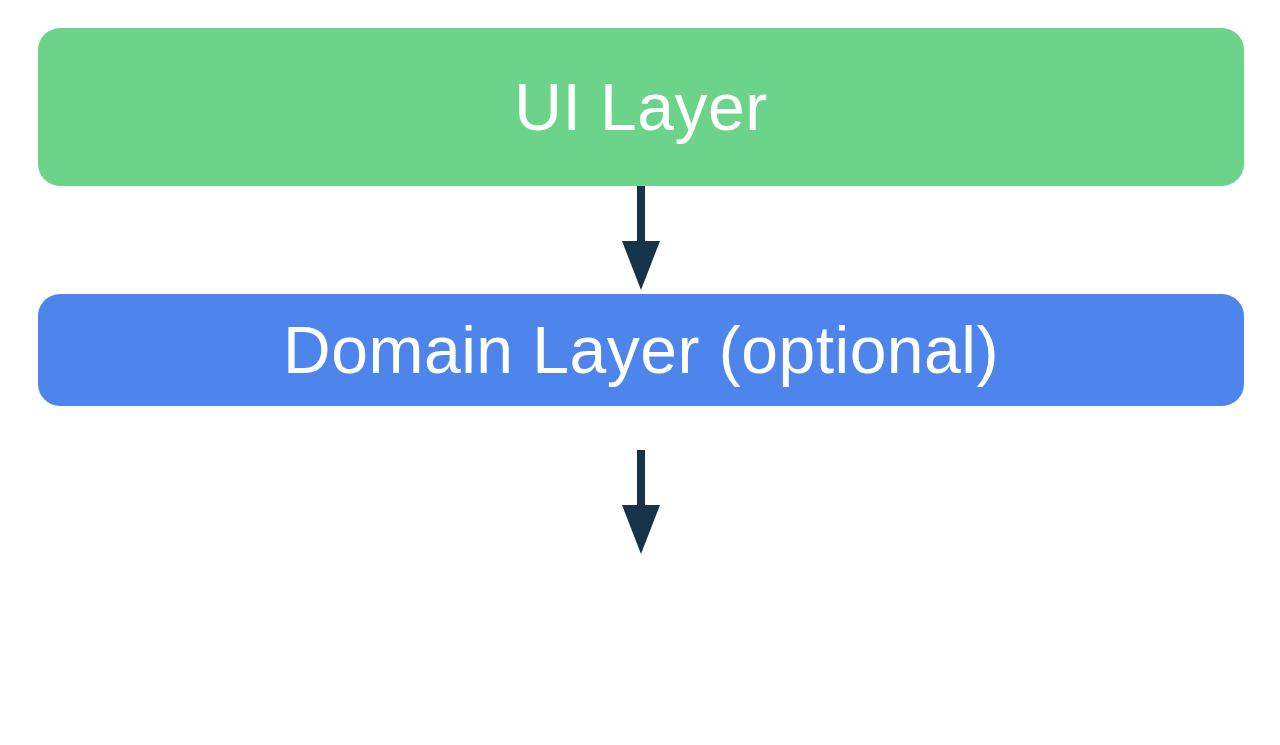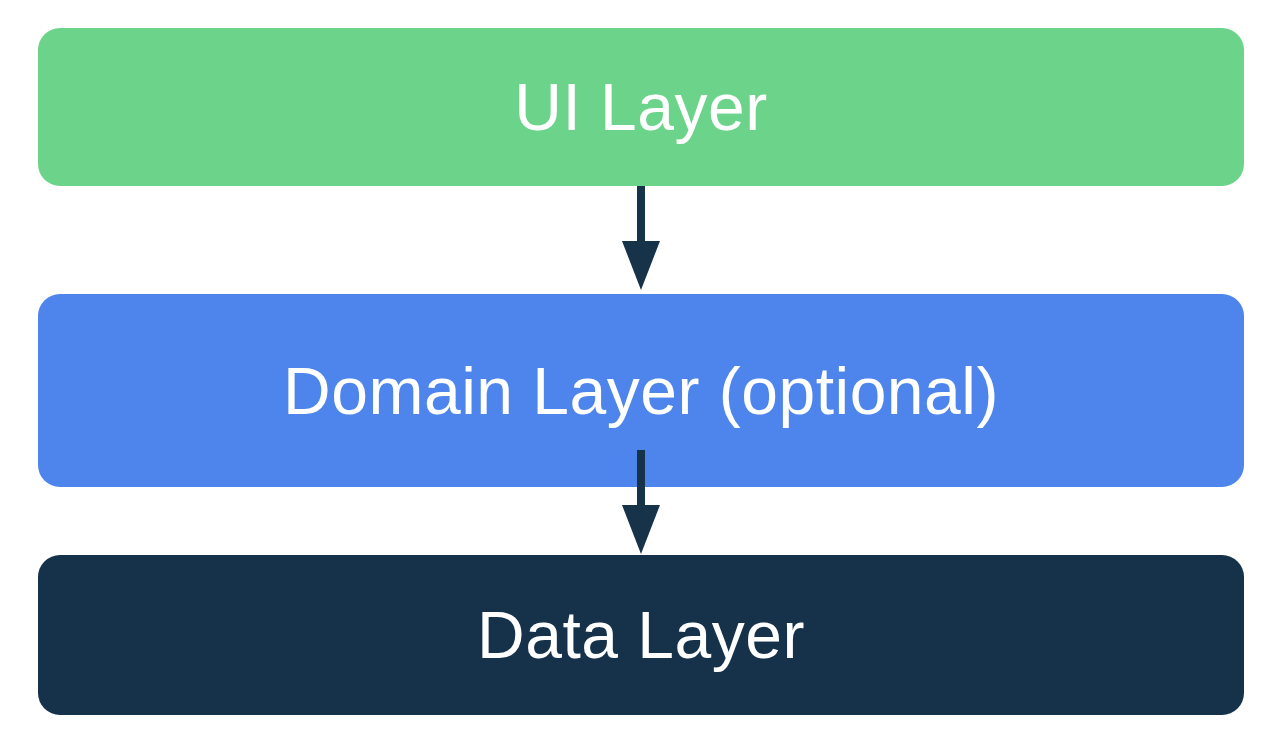--- a/index.html
+++ b/index.html
@@ -26,21 +26,21 @@
   }
   .layer-box .label {
     color: #FFFFFF;
     font-size: 66px;
     font-weight: 400;
     letter-spacing: 0.5px;
     white-space: nowrap;
     line-height: 1;
   }
   .box-ui     { top: 28px;  height: 158px; }
-  .box-domain { top: 294px; height: 193px; }
+  .box-domain { top: 294px; height: 112px; }
   .box-data   { top: 555px; height: 160px; }
   .arrow {
     position: absolute;
     left: 616px;
     width: 50px;
     height: 105px;
     display: block;
   }
   .arrow-1 { top: 186px; }
   .arrow-2 { top: 450px; }
@@ -61,17 +61,14 @@
 
   <div class="layer-box box-domain" style="background-color: rgb(78, 133, 236);">
     <span class="label">Domain Layer (optional)</span>
   </div>
 
   <svg class="arrow arrow-2" viewBox="0 0 50 105" aria-hidden="true">
     <rect x="21" y="0" width="8" height="58" fill="#17334A"></rect>
     <polygon points="6,55 44,55 25,104" fill="#17334A"></polygon>
   </svg>
 
-  <div class="layer-box box-data" style="background-color: rgb(22, 50, 74);">
-    <span class="label">Data Layer</span>
-  </div>
 
 </div>
 
 </body></html>

